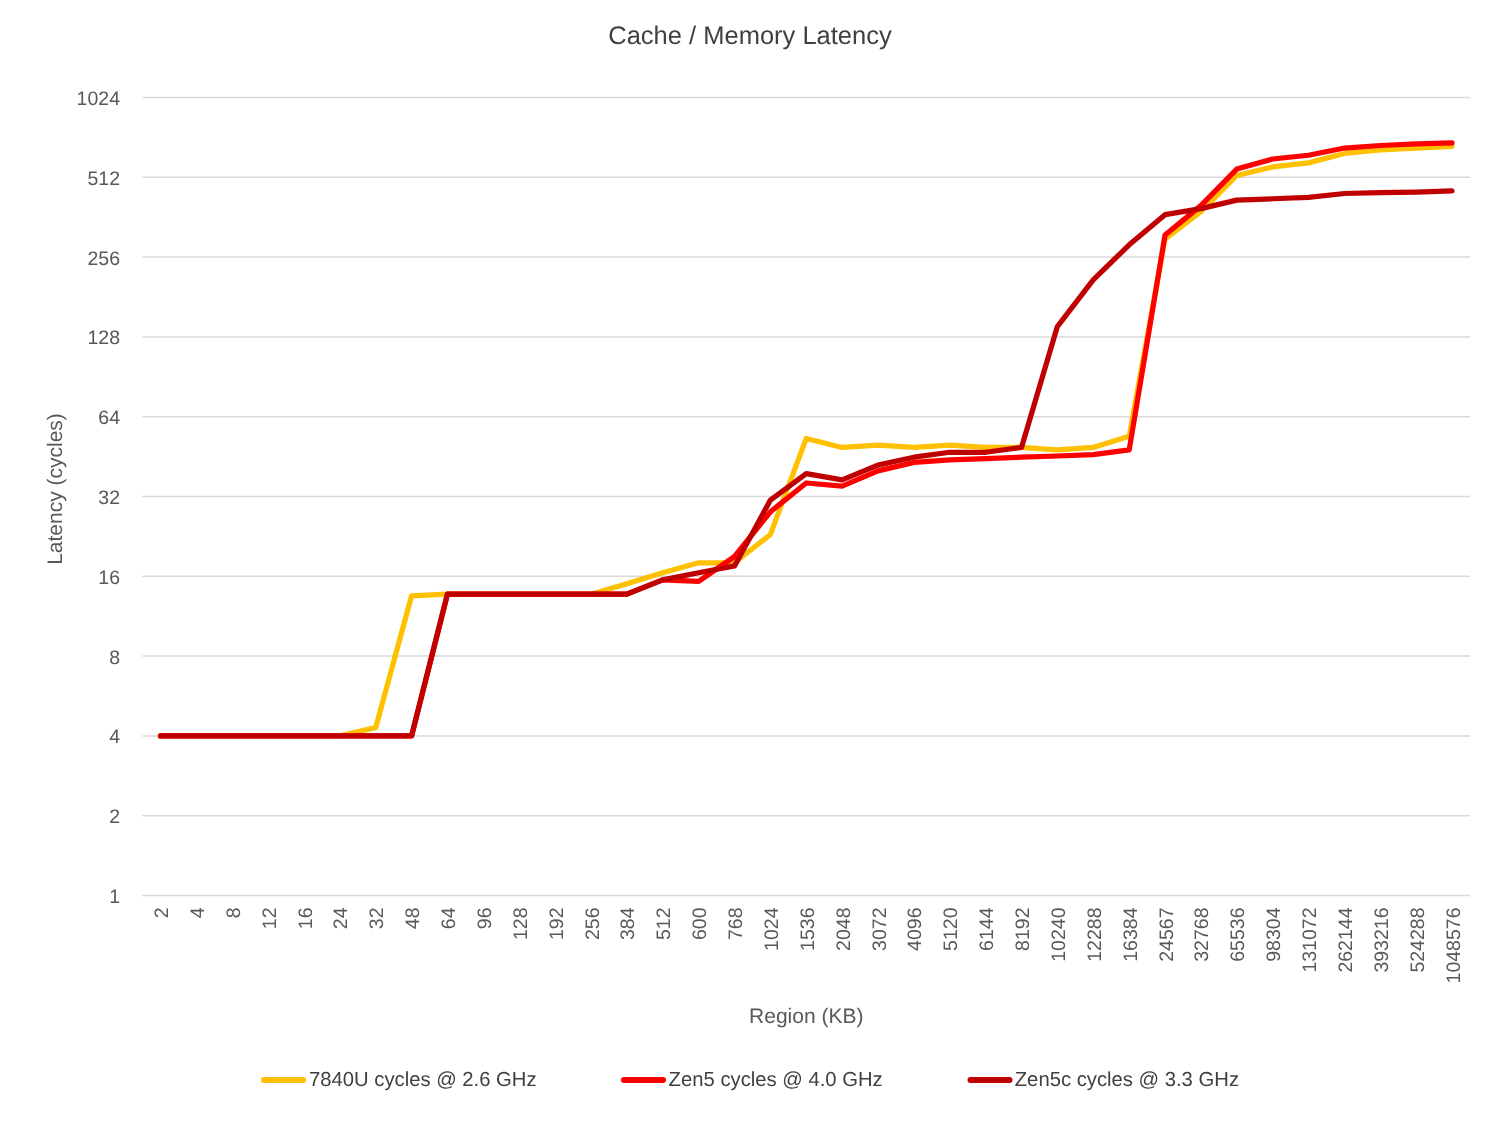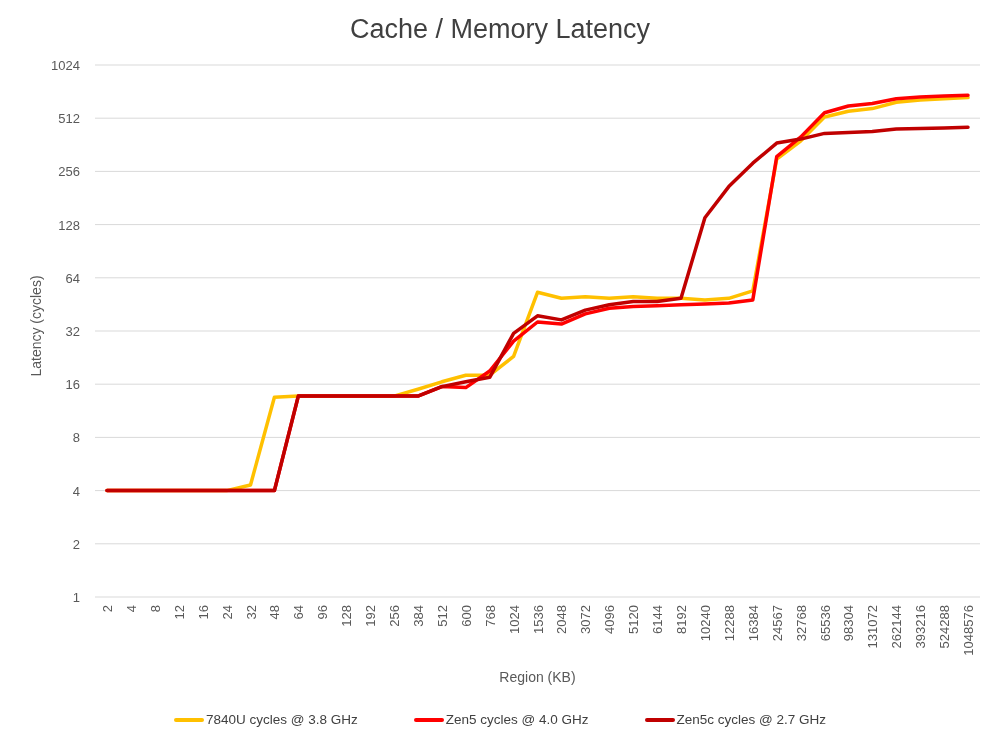--- a/index.html
+++ b/index.html
@@ -1,20 +1,20 @@
 <!DOCTYPE html>
 <html><head>
 <meta charset="utf-8">
 <style>
   html, body { margin:0; padding:0; background:#ffffff; }
   body { width:1000px; height:750px; position:relative; overflow:hidden;
          font-family:"Liberation Sans", "DejaVu Sans", sans-serif; color:#595959; }
   #chart-root { position:absolute; left:0; top:0; width:1000px; height:750px; }
   .title { position:absolute; left:0; top:14px; width:1000px; text-align:center;
-           font-size:27px; color:#404040; }
+           font-size:17px; color:#404040; }
   svg text { font-family:"Liberation Sans", "DejaVu Sans", sans-serif; fill:#595959; }
   .legend { position:absolute; left:0; top:712px; width:1000px; display:flex;
             justify-content:center; gap:56px; font-size:13.5px; color:#404040; }
   .legend-item { display:flex; align-items:center; gap:2px; }
   .legend-swatch { width:30px; height:4px; border-radius:2px; display:inline-block; }
   .ylabel { position:absolute; left:-24px; top:318px; width:120px; text-align:center;
             transform:rotate(-90deg); font-size:14px; color:#595959; }
   .xlabel { position:absolute; left:0; top:669px; width:1075px; text-align:center;
             font-size:14px; color:#595959; }
 </style>
@@ -95,24 +95,24 @@
     <g id="lines">
         <polyline points="107.0,490.6 130.9,490.6 154.8,490.6 178.8,490.6 202.7,490.6 226.6,490.6 250.5,485.0 274.4,397.2 298.3,396.1 322.3,396.1 346.2,396.1 370.1,396.1 394.0,396.1 417.9,389.2 441.8,381.8 465.8,375.2 489.7,375.2 513.6,356.3 537.5,292.3 561.4,298.3 585.3,296.7 609.3,298.3 633.2,296.7 657.1,298.3 681.0,298.3 704.9,299.9 728.8,298.3 752.8,290.8 776.7,159.2 800.6,141.1 824.5,117.0 848.4,111.3 872.3,108.6 896.3,102.3 920.2,99.9 944.1,98.7 968.0,97.6" fill="none" stroke="#FFC000" stroke-width="3.5" stroke-linejoin="round" stroke-linecap="round"></polyline>
         <polyline points="107.0,490.6 130.9,490.6 154.8,490.6 178.8,490.6 202.7,490.6 226.6,490.6 250.5,490.6 274.4,490.6 298.3,396.1 322.3,396.1 346.2,396.1 370.1,396.1 394.0,396.1 417.9,396.1 441.8,386.6 465.8,387.6 489.7,371.0 513.6,341.2 537.5,322.0 561.4,324.1 585.3,313.9 609.3,308.3 633.2,306.6 657.1,305.7 681.0,304.8 704.9,304.0 728.8,303.1 752.8,299.9 776.7,156.7 800.6,137.1 824.5,112.7 848.4,106.0 872.3,103.5 896.3,98.7 920.2,97.0 944.1,95.9 968.0,95.3" fill="none" stroke="#FF0000" stroke-width="3.5" stroke-linejoin="round" stroke-linecap="round"></polyline>
         <polyline points="107.0,490.6 130.9,490.6 154.8,490.6 178.8,490.6 202.7,490.6 226.6,490.6 250.5,490.6 274.4,490.6 298.3,396.1 322.3,396.1 346.2,396.1 370.1,396.1 394.0,396.1 417.9,396.1 441.8,386.6 465.8,381.8 489.7,377.3 513.6,333.4 537.5,315.8 561.4,319.9 585.3,310.1 609.3,304.8 633.2,301.5 657.1,301.5 681.0,298.3 704.9,217.7 728.8,186.6 752.8,163.2 776.7,143.1 800.6,139.1 824.5,133.4 848.4,132.5 872.3,131.6 896.3,129.0 920.2,128.4 944.1,128.1 968.0,127.3" fill="none" stroke="#C00000" stroke-width="3.5" stroke-linejoin="round" stroke-linecap="round"></polyline>
       </g>
   </svg>
 
   <div class="legend">
     <div class="legend-item">
       <span class="legend-swatch" style="background:#FFC000"></span>
-      <span>7840U cycles @ 3.8 GHz</span>
+      <span>7840U cycles @ 2.6 GHz</span>
     </div>
     <div class="legend-item">
       <span class="legend-swatch" style="background:#FF0000"></span>
       <span>Zen5 cycles @ 4.0 GHz</span>
     </div>
     <div class="legend-item">
       <span class="legend-swatch" style="background:#C00000"></span>
-      <span>Zen5c cycles @ 2.7 GHz</span>
+      <span>Zen5c cycles @ 3.3 GHz</span>
     </div>
   </div>
 </div>
 
 </body></html>

